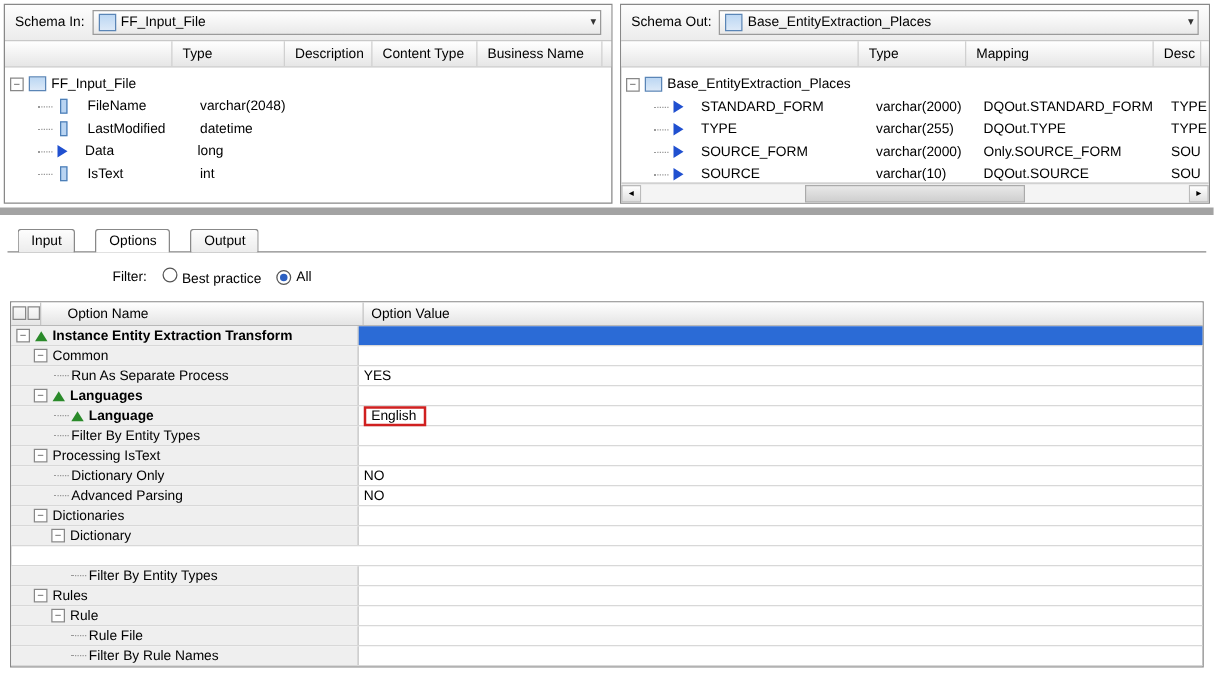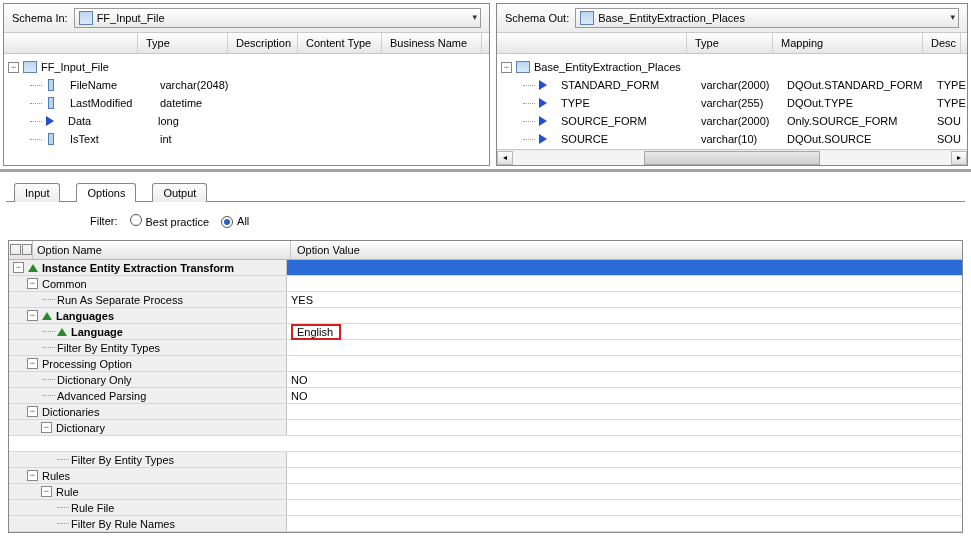--- a/index.html
+++ b/index.html
@@ -1,17 +1,17 @@
 <!DOCTYPE html>
 <html><head>
 <meta charset="utf-8">
 <style>
 html,body{margin:0;padding:0;font-family:Tahoma,Arial,sans-serif;font-size:11px;color:#000;background:#fff;height:552px;width:971px;overflow:hidden}
 *{box-sizing:border-box}
-.top-panes{display:flex;height:172px;border-bottom:3px solid #a3a3a3}
+.top-panes{display:flex;height:172px;border-bottom:6px solid #a3a3a3}
 .pane{border:1px solid #888;margin:3px;display:flex;flex-direction:column;background:#fff}
 .pane-left{width:500px}
 .pane-right{flex:1}
 .schema-bar{display:flex;align-items:center;padding:4px 8px;gap:6px;background:linear-gradient(#fdfdfd,#ececec)}
 .schema-label{white-space:nowrap}
 .schema-dd{flex:1;display:flex;align-items:center;border:1px solid #9a9a9a;background:linear-gradient(#fff,#e9e9e9);height:20px;padding:0 4px;position:relative}
 .schema-dd .table-icon{width:14px;height:14px;margin-right:4px;display:inline-block;background:linear-gradient(#bcd7f3,#dce9f8);border:1px solid #5a85b6}
 .schema-dd .dd-arrow{position:absolute;right:3px;top:3px;font-size:9px;color:#333}
 .grid-head{display:flex;background:linear-gradient(#fff,#e6e6e6);border-top:1px solid #c8c8c8;border-bottom:1px solid #c8c8c8}
 .grid-head .c{padding:4px 8px;border-right:1px solid #d0d0d0}
@@ -29,21 +29,21 @@
 .scroll-strip .thumb{position:absolute;left:30%;width:40%;height:100%;background:linear-gradient(#e8e8e8,#cfcfcf);border:1px solid #aaa}
 .bottom{padding:10px 6px 0 6px}
 .tabs{display:flex;gap:16px;border-bottom:1px solid #888;padding-left:8px}
 .tab{padding:3px 10px;border:1px solid #888;border-bottom:none;background:linear-gradient(#fdfdfd,#ececec);position:relative;top:1px;border-radius:3px 3px 0 0}
 .tab.active{background:#fff}
 .filter-row{display:flex;align-items:center;gap:12px;padding:12px 0 12px 84px}
 .radio{width:12px;height:12px;border-radius:50%;border:1px solid #555;display:inline-flex;align-items:center;justify-content:center;margin-right:4px}
 .radio.sel::after{content:"";width:6px;height:6px;border-radius:50%;background:#2b5fc1}
 .opt-panel{border:1px solid #888;margin:0 2px}
 .opt-head{display:flex;background:linear-gradient(#fff,#e4e4e4);border-bottom:1px solid #b8b8b8}
-.opt-head .hn{width:258px;padding:3px 4px;border-right:1px solid #c4c4c4}
+.opt-head .hn{width:258px;padding:3px 21px;border-right:1px solid #c4c4c4}
 .opt-head .hv{flex:1;padding:3px 6px}
 .opt-head .hchk{width:24px;border-right:1px solid #c4c4c4;display:flex}
 .opt-head .hchk span{width:11px;height:11px;border:1px solid #888;margin:3px 0 0 1px}
 .opt-body .row{display:flex;border-bottom:1px solid #d8d8d8;height:16px;align-items:center}
 .opt-body .nm{width:278px;display:flex;align-items:center;padding-left:4px;border-right:1px solid #c4c4c4;background:#efefef;height:100%}
 .opt-body .vl{flex:1;padding-left:4px;height:100%;display:flex;align-items:center}
 .opt-body .row.sel .vl{background:#2b6bd6}
 .opt-body .bold{font-weight:bold}
 .tri{display:inline-block;width:0;height:0;border-left:5px solid transparent;border-right:5px solid transparent;border-bottom:8px solid #2a8a2a;margin-right:4px}
 .red-box{border:2px solid #d02020;padding:0 4px;display:inline-block;min-width:50px}
@@ -258,21 +258,21 @@
             <span class="sp i2"></span>
             <span class="dots"></span>
             <span class="">Filter By Entity Types</span>
           </div>
       <div class="vl"></div>
     </div>
         <div class="row">
       <div class="nm">
             <span class="sp i1"></span>
             <span class="exp">−</span>
-            <span class="">Processing Option</span>
+            <span class="">Processing IsText</span>
           </div>
       <div class="vl"></div>
     </div>
         <div class="row">
       <div class="nm">
             <span class="sp i2"></span>
             <span class="dots"></span>
             <span class="">Dictionary Only</span>
           </div>
       <div class="vl">NO</div>

